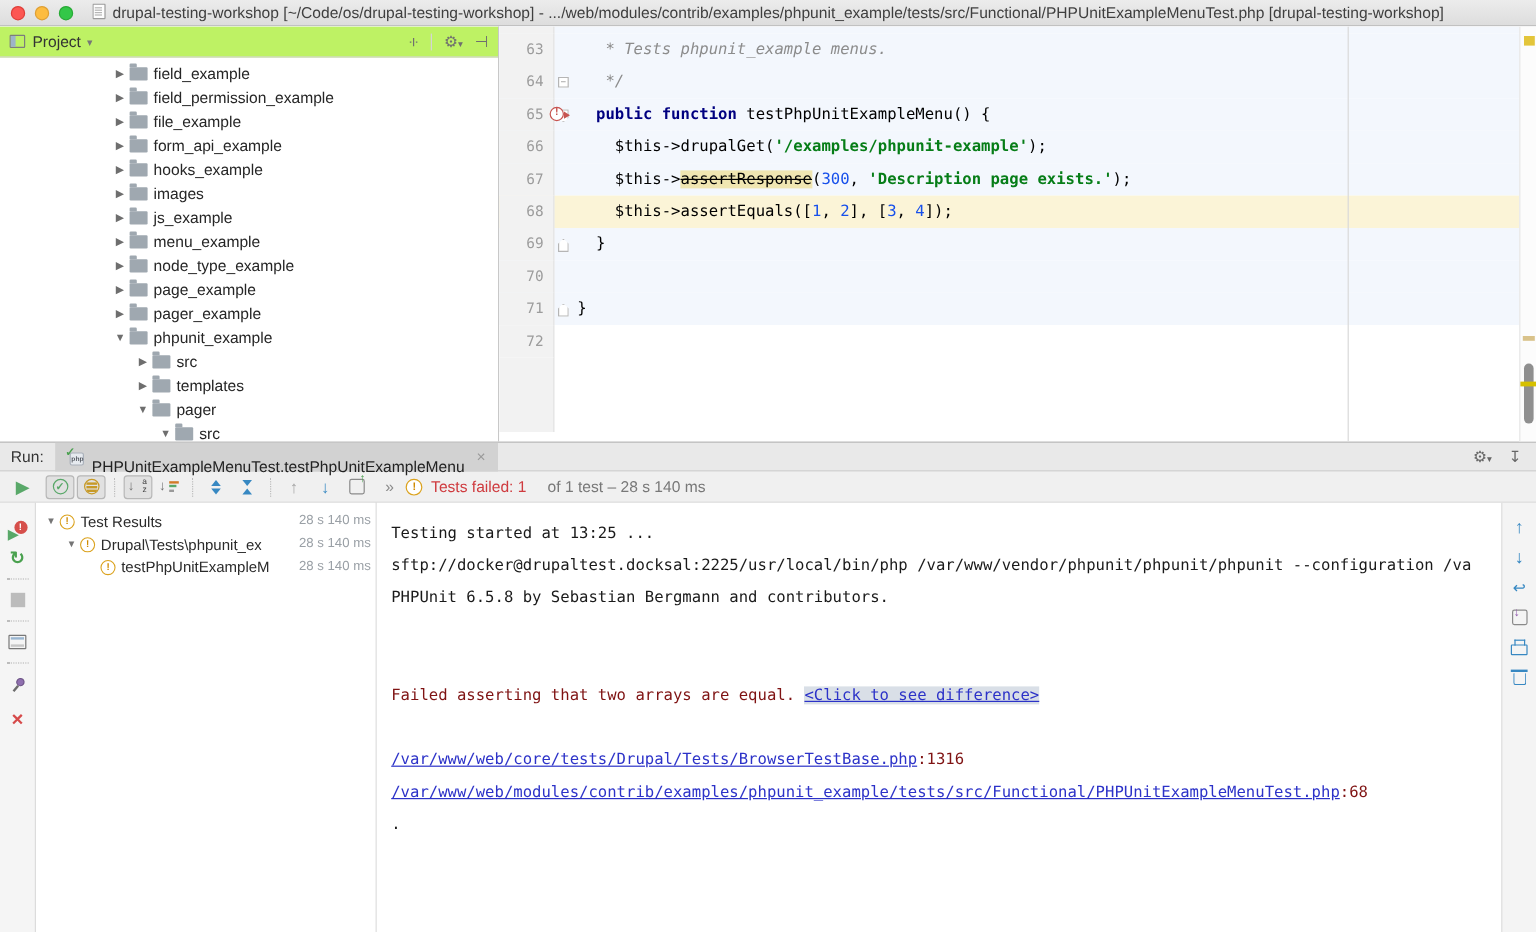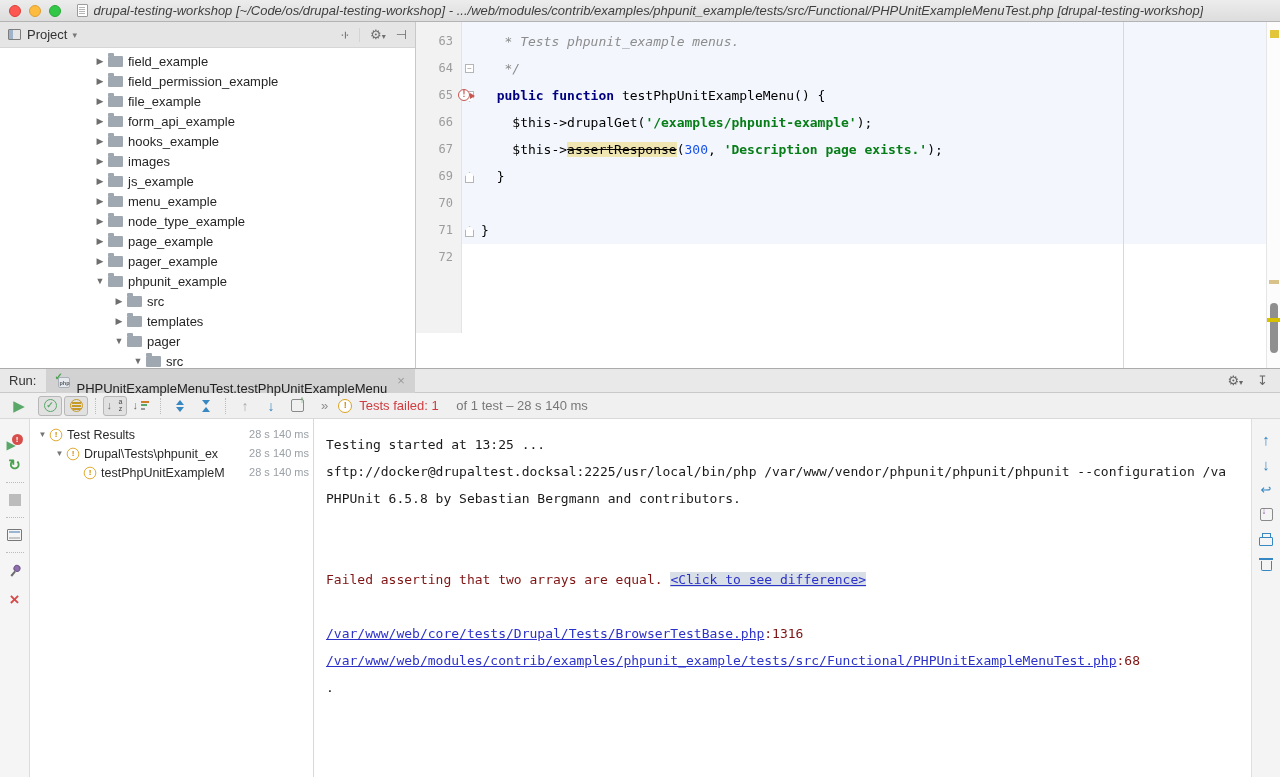--- a/index.html
+++ b/index.html
@@ -9,34 +9,34 @@
 
   
   .titlebar { position:absolute; top:0; left:0; right:0; height:22px;
     background:linear-gradient(#ececec,#dddddd); border-bottom:1px solid #b3b3b3;
     display:flex; align-items:center; }
   .traffic { position:absolute; left:9px; top:0; height:22px; display:flex; align-items:center; gap:8px; }
   .tl { width:12px; height:12px; border-radius:50%; display:inline-block; }
   .tl.red { background:#fc5753; border:1px solid #df3e38; }
   .tl.yellow { background:#fdbc40; border:1px solid #de9f34; }
   .tl.green { background:#33c748; border:1px solid #27aa35; }
-  .title-center { margin:4px auto; display:flex; align-items:center; gap:6px; max-width:1150px; overflow:hidden;font-style:italic; }
+  .title-center { margin:4px auto; display:flex; align-items:flex-start; gap:6px; max-width:1150px; overflow:hidden; }
   .doc-icon { width:11px; height:13px; background:#fdfdfd; border:1px solid #9b9b9b; border-radius:1px;
     position:relative; flex-shrink:0; }
   .doc-icon::before { content:""; position:absolute; left:1px; top:2px; width:6px; height:1px; background:#b5b5b5;
     box-shadow:0 2px 0 #b5b5b5, 0 4px 0 #b5b5b5, 0 6px 0 #b5b5b5; }
   .title-text { font-size:13px; color:#3f3f3f; white-space:nowrap; }
 
   
   .main { position:absolute; top:22px; left:0; width:1280px; height:346px; display:flex; }
 
   
   .project-panel { width:416px; height:100%; background:#fff; border-right:1px solid #c8c8c8;
     display:flex; flex-direction:column; overflow:hidden; }
-  .panel-header { height:26px; background:#e5e5e5; border-bottom:1px solid #d6d6d6;
+  .panel-header { height:26px; background:#bef264; border-bottom:1px solid #d6d6d6;
     display:flex; align-items:center; padding:8px 8px; flex-shrink:0; }
   .panel-tool-icon { width:13px; height:11px; border:1px solid #7d7d7d; border-radius:1px; position:relative; margin-right:6px; }
   .panel-tool-icon::before { content:""; position:absolute; left:0; top:0; bottom:0; width:4px; background:#9db3c9; }
   .panel-title { font-size:13px; color:#333; }
   .panel-caret { font-size:9px; color:#777; margin-left:5px; }
   .header-actions { margin-left:auto; display:flex; align-items:center; gap:10px; color:#6f6f6f; }
   .ha-icon { font-size:13px; line-height:1; cursor:default; }
   .ha-sep { width:1px; height:14px; background:#d4d4d4; }
   .collapse-glyph { display:inline-block; transform:rotate(90deg); font-size:14px; }
 
@@ -326,20 +326,25 @@
             <div class="erow bg-blue">
               <span class="gnum">66</span>
               <span class="fold-col"></span>
               <span class="ctext"><span>    $this-&gt;drupalGet(</span><span class="tk-string">'/examples/phpunit-example'</span><span>);</span></span>
             </div>
             <div class="erow bg-blue">
               <span class="gnum">67</span>
               <span class="fold-col"></span>
               <span class="ctext"><span>    $this-&gt;</span><span class="tk-deprecated">assertResponse</span><span>(</span><span class="tk-number">300</span><span>, </span><span class="tk-string">'Description page exists.'</span><span>);</span></span>
             </div>
+            <div class="erow bg-yellow">
+              <span class="gnum">68</span>
+              <span class="fold-col"></span>
+              <span class="ctext"><span>    $this-&gt;assertEquals([</span><span class="tk-number">1</span><span>, </span><span class="tk-number">2</span><span>], [</span><span class="tk-number">3</span><span>, </span><span class="tk-number">4</span><span>]);</span></span>
+            </div>
             <div class="erow bg-blue">
               <span class="gnum">69</span>
               <span class="fold-col">
                 <span class="fold-mark up"></span>
               </span>
               <span class="ctext"><span>  }</span></span>
             </div>
             <div class="erow bg-blue">
               <span class="gnum">70</span>
               <span class="fold-col"></span>

